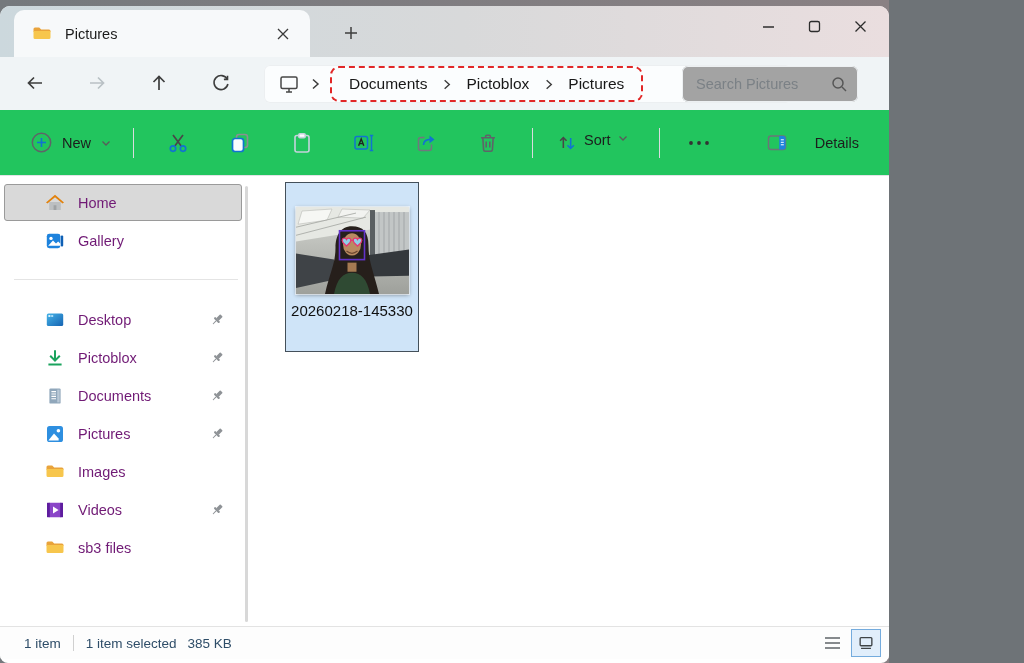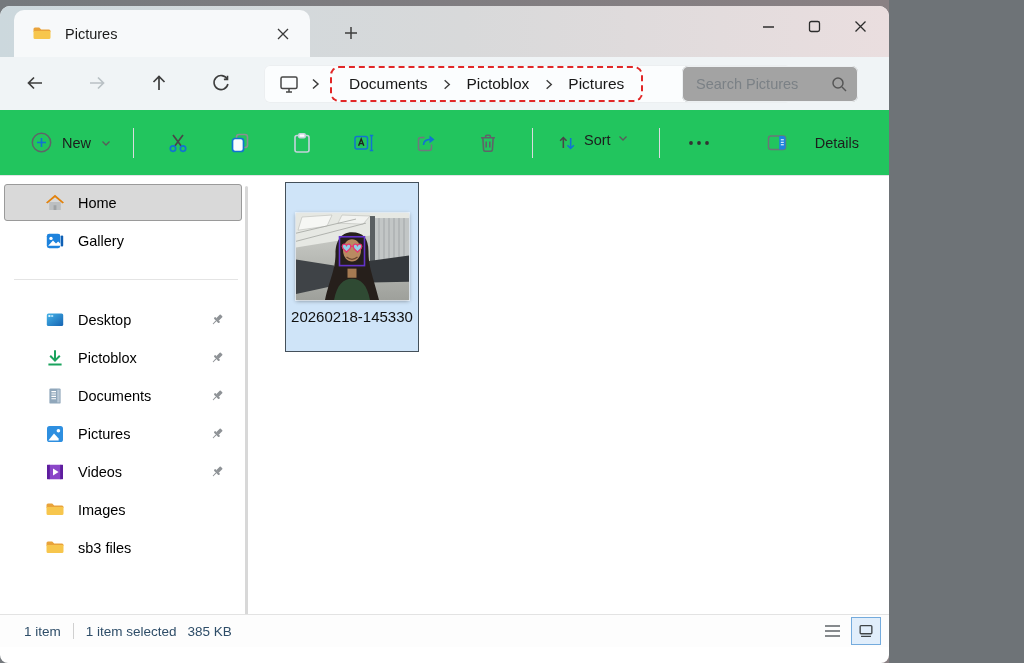--- a/index.html
+++ b/index.html
@@ -40,31 +40,31 @@
   .tb-details { display:flex; align-items:center; gap:26px; margin-right:30px; cursor:pointer; }
   .tb-spacer { flex:1; }
 
   
   .content { position:absolute; top:170px; left:0; right:0; bottom:33px; display:flex; background:#fff; }
   .sidebar { width:250px; position:relative; padding-top:7px; }
   .side-scrollbar { position:absolute; right:2px; top:10px; bottom:8px; width:3px; background:#d8d8d8; border-radius:2px; }
   .side-item { height:37px; display:flex; align-items:center; margin:1px 8px 1px 4px; padding-left:40px; border:1px solid transparent; border-radius:3px; position:relative; cursor:pointer; }
   .side-item.selected { background:#d9d9d9; border-color:#9a9a9a; }
   .side-icon { width:20px; height:20px; display:flex; }
-  .side-label { margin-left:13px; font-size:14.5px; color:#000000; }
+  .side-label { margin-left:13px; font-size:14.5px; color:#701a75; }
   .side-pin { position:absolute; right:16px; top:10px; width:16px; height:16px; }
   .side-divider { height:1px; background:#e4e4e4; margin:20px 12px 21px 14px; }
 
   .main { flex:1; position:relative; }
-  .tile { position:absolute; left:35px; top:6px; width:134px; height:170px; background:#cfe4f8; border:1px solid #44505a; display:flex; flex-direction:column; align-items:center; padding-top:30px; cursor:pointer; }
+  .tile { position:absolute; left:35px; top:6px; width:134px; height:170px; background:#cfe4f8; border:1px solid #44505a; display:flex; flex-direction:column; align-items:center; padding-top:24px; cursor:pointer; }
   .thumb { width:113px; height:87px; box-shadow:0 0 0 1px rgba(255,255,255,.55), 0 1px 4px rgba(0,0,0,.4); display:block; }
   .fname { margin-top:7px; width:124px; font-size:15px; line-height:1.38; color:#101010; text-align:center; word-break:break-all; }
 
   
-  .statusbar { position:absolute; left:0; right:0; bottom:16px; height:33px; background:#fdfdfd; border-top:1px solid #e3e3e3; display:flex; align-items:center; font-size:13.5px; color:#2e4d68; }
+  .statusbar { position:absolute; left:0; right:0; bottom:4px; height:33px; background:#fdfdfd; border-top:1px solid #e3e3e3; display:flex; align-items:center; font-size:13.5px; color:#2e4d68; }
   .sb-items { margin-left:24px; }
   .sb-sep { width:1px; height:16px; background:#d0d0d0; margin:0 12px; }
   .sb-size { margin-left:11px; }
   .sb-spacer { flex:1; }
   .sb-view-btn { width:26px; height:24px; display:flex; align-items:center; justify-content:center; margin-right:6px; cursor:pointer; border:1px solid transparent; }
   .sb-view-btn.active { border:1px solid #74abdd; background:#e1eefb; width:30px; height:28px; margin-right:8px; }
 
   svg { display:block; }
 </style>
 </head>
@@ -384,45 +384,45 @@
                   <rect x="6.2" y="1.6" width="3.6" height="5.8" rx="0.8"></rect>
                   <rect x="4.4" y="7" width="7.2" height="2.2" rx="1"></rect>
                   <rect x="7.5" y="9.2" width="1" height="4.6" rx="0.5"></rect>
                 </g>
               </svg>
             </span>
           </div>
           <div class="side-item">
             <span class="side-icon">
               <svg width="20" height="20" viewBox="0 0 20 20">
+                <path fill="#e9a33b" d="M1.5 5A1.5 1.5 0 013 3.5h4.2l2 2h7.8A1.5 1.5 0 0118.5 7v.8h-17z"></path>
+                <path fill="#f7c64d" d="M1.5 7h17v6.6a1.5 1.5 0 01-1.5 1.5H3a1.5 1.5 0 01-1.5-1.5z"></path>
+              </svg>
+            </span>
+            <span class="side-label">Images</span>
+          </div>
+          <div class="side-item">
+            <span class="side-icon">
+              <svg width="20" height="20" viewBox="0 0 20 20">
                 <rect x="2" y="2.8" width="16" height="14.4" rx="2" fill="#8b46c8"></rect>
                 <rect x="2" y="2.8" width="2.8" height="14.4" fill="#5e1d9e"></rect>
                 <rect x="15.2" y="2.8" width="2.8" height="14.4" fill="#5e1d9e"></rect>
                 <path d="M8 6.6v6.8l5.6-3.4z" fill="#fff"></path>
               </svg>
             </span>
             <span class="side-label">Videos</span>
             <span class="side-pin">
               <svg width="16" height="16" viewBox="0 0 16 16" fill="#8e9296">
                 <g transform="rotate(45 8 8)">
                   <rect x="6.2" y="1.6" width="3.6" height="5.8" rx="0.8"></rect>
                   <rect x="4.4" y="7" width="7.2" height="2.2" rx="1"></rect>
                   <rect x="7.5" y="9.2" width="1" height="4.6" rx="0.5"></rect>
                 </g>
               </svg>
             </span>
-          </div>
-          <div class="side-item">
-            <span class="side-icon">
-              <svg width="20" height="20" viewBox="0 0 20 20">
-                <path fill="#e9a33b" d="M1.5 5A1.5 1.5 0 013 3.5h4.2l2 2h7.8A1.5 1.5 0 0118.5 7v.8h-17z"></path>
-                <path fill="#f7c64d" d="M1.5 7h17v6.6a1.5 1.5 0 01-1.5 1.5H3a1.5 1.5 0 01-1.5-1.5z"></path>
-              </svg>
-            </span>
-            <span class="side-label">Images</span>
           </div>
           <div class="side-item">
             <span class="side-icon">
               <svg width="20" height="20" viewBox="0 0 20 20">
                 <path fill="#e9a33b" d="M1.5 5A1.5 1.5 0 013 3.5h4.2l2 2h7.8A1.5 1.5 0 0118.5 7v.8h-17z"></path>
                 <path fill="#f7c64d" d="M1.5 7h17v6.6a1.5 1.5 0 01-1.5 1.5H3a1.5 1.5 0 01-1.5-1.5z"></path>
               </svg>
             </span>
             <span class="side-label">sb3 files</span>
           </div>

